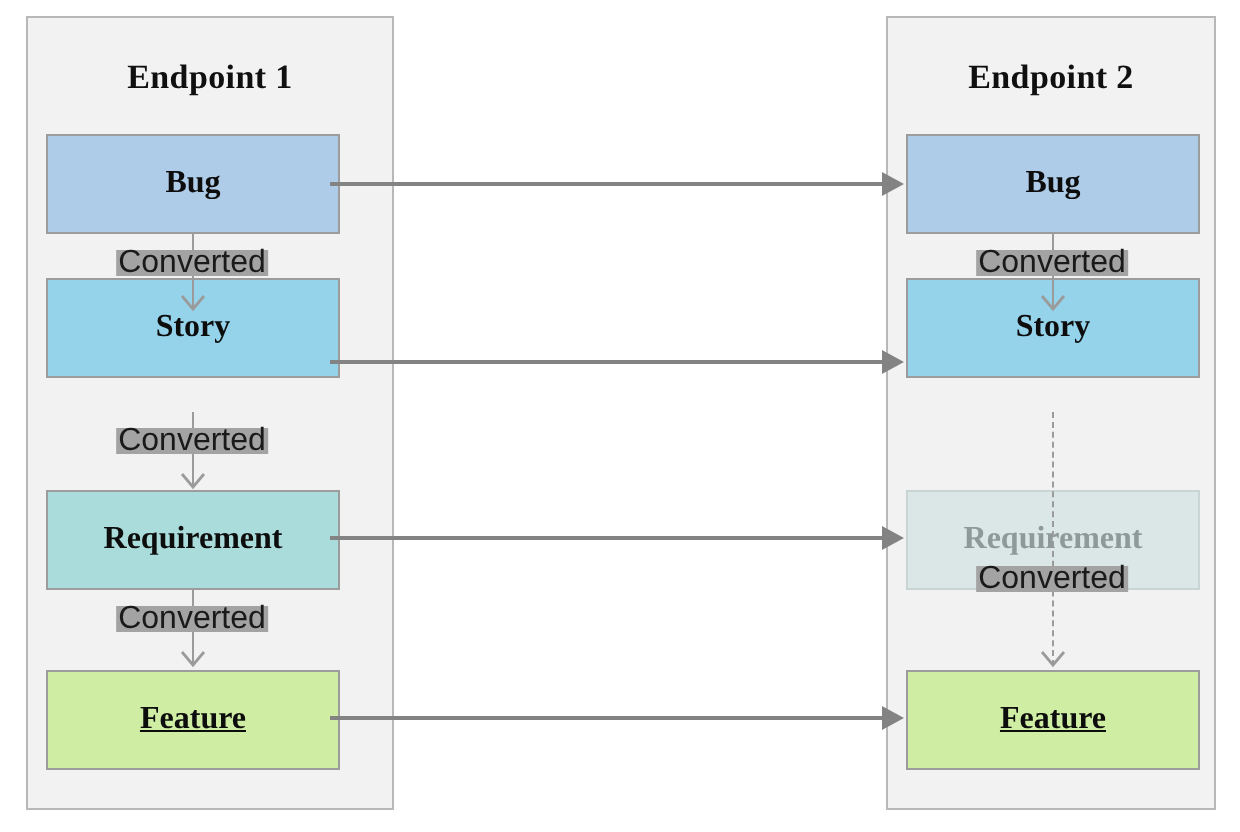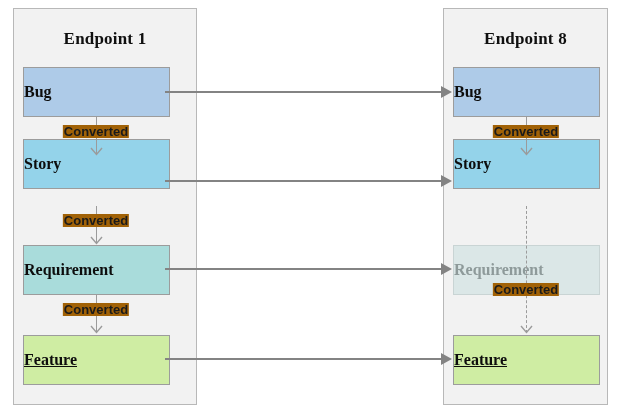--- a/index.html
+++ b/index.html
@@ -39,20 +39,21 @@
     letter-spacing: 0.2px;
   }
 
   
   .node {
     position: absolute;
     box-sizing: border-box;
     border: 1px solid #9c9c9c;
     display: flex;
     align-items: center;
+    justify-content: center;
     font-family: "Liberation Serif", serif;
     font-weight: bold;
     font-size: 16px;
     color: #0d0d0d;
     width: 147px;
     height: 50px;
     left: 9px;
   }
   .node.faded {
     border-color: #c9d4d4;
@@ -75,29 +76,28 @@
   .chev {
     position: absolute;
     width: 13px;
     height: 9px;
     overflow: visible;
   }
 
   
   .edge-label {
     position: absolute;
-    background: #a16207;
+    background: #a3a3a3;
     color: #1a1a1a;
     font-family: "Liberation Sans", sans-serif;
-    font-size: 13px;
+    font-size: 16px;
     line-height: 13px;
     padding: 0 1px;
     white-space: nowrap;
     transform: translateX(-50%);
-    font-weight: bold;
   }
 
   
   .cross-line {
     position: absolute;
     height: 0;
     border-top: 2px solid #838383;
   }
   .cross-head {
     position: absolute;
@@ -145,21 +145,21 @@
     <div class="edge-label" style="left:82px; top:205px;">Converted</div>
 
     <div class="vline" style="left:82px; top:286px; height:38px;"></div>
     <svg class="chev" style="left:76px; top:316px;" viewBox="0 0 13 9">
       <path d="M1 1 L6.5 7.5 L12 1" fill="none" stroke="#9b9b9b" stroke-width="1.4"></path>
     </svg>
     <div class="edge-label" style="left:82px; top:294px;">Converted</div>
   </div>
 
   <div class="panel" id="panel-right">
-    <div class="panel-title">Endpoint 8</div>
+    <div class="panel-title">Endpoint 2</div>
 
     <div class="node row-bug" style="background:#aecbe8;">
       <span>Bug</span>
     </div>
 
     <div class="node row-sto" style="background:#94d3ea;">
       <span>Story</span>
     </div>
 
     <div class="node row-req faded" style="background:#dbe7e7;">

